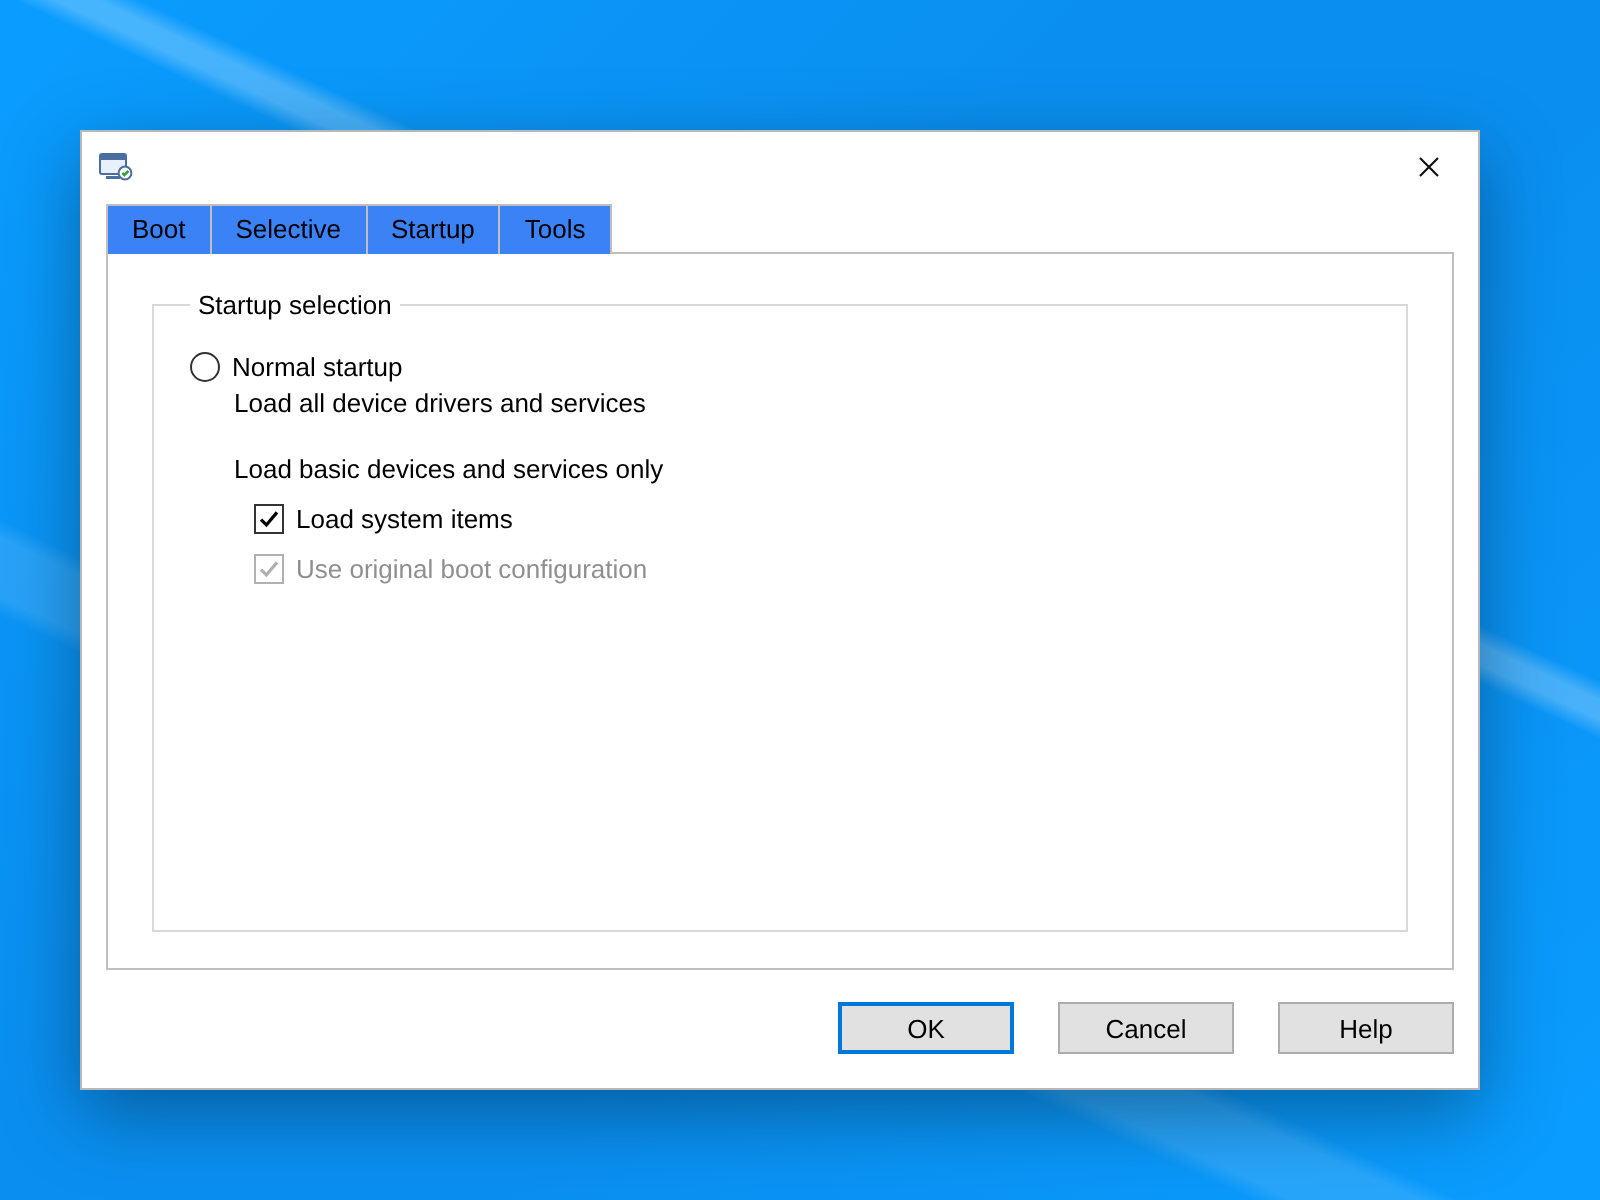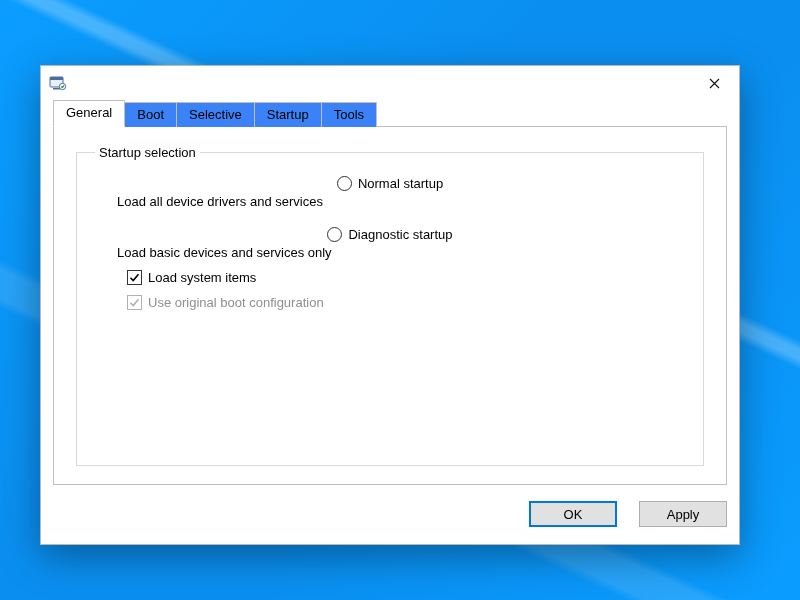--- a/index.html
+++ b/index.html
@@ -108,21 +108,20 @@
   }
 
   .opt {
     margin-top: 10px;
   }
   .opt:first-of-type { margin-top: 2px; }
   .opt-row {
     display: flex;
     align-items: center;
     gap: 6px;
-    justify-content: center;
   }
   .radio {
     width: 15px; height: 15px;
     border: 1px solid #333;
     border-radius: 50%;
     display: inline-flex;
     align-items: center;
     justify-content: center;
     background: #fff;
   }
@@ -197,44 +196,39 @@
       <div class="close-btn">
         <svg width="11" height="11" viewBox="0 0 11 11">
           <path d="M1 1 L10 10 M10 1 L1 10" stroke="currentColor" stroke-width="1.1"></path>
         </svg>
       </div>
     </div>
 
     <div class="client">
 
       <div class="tabstrip">
-        <div class="tab active">General</div>
         <div class="tab">Boot</div>
         <div class="tab">Selective</div>
         <div class="tab">Startup</div>
         <div class="tab">Tools</div>
       </div>
 
       <div class="tabpage">
         <fieldset class="group">
           <legend>Startup selection</legend>
 
           <div class="opt">
             <div class="opt-row">
               <span class="radio"></span>
               <span class="lbl">Normal startup</span>
             </div>
             <div class="opt-desc">Load all device drivers and services</div>
           </div>
 
           <div class="opt" style="margin-top:18px;">
-            <div class="opt-row">
-              <span class="radio"></span>
-              <span class="lbl">Diagnostic startup</span>
-            </div>
             <div class="opt-desc">Load basic devices and services only</div>
           </div>
 
 
 
           <div class="sub">
             <span class="checkbox">
               <svg width="13" height="13" viewBox="0 0 13 13">
                   <path d="M2.5 6.8 L5.2 9.5 L10.5 3.2" fill="none" stroke="#000" stroke-width="1.6"></path>
                 </svg>
@@ -249,18 +243,19 @@
                 </svg>
             </span>
             <span class="lbl">Use original boot configuration</span>
           </div>
 
         </fieldset>
       </div>
 
       <div class="buttons">
         <div class="btn default">OK</div>
-        <div class="btn">Apply</div>
+        <div class="btn">Cancel</div>
+        <div class="btn">Help</div>
       </div>
 
     </div>
   </div>
 </div>
 
 </body></html>

